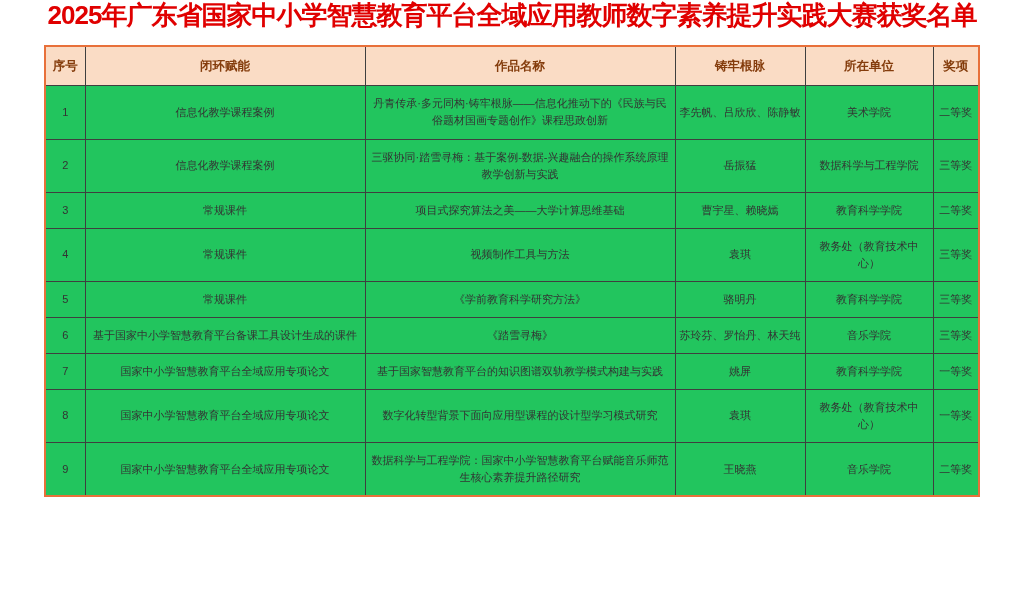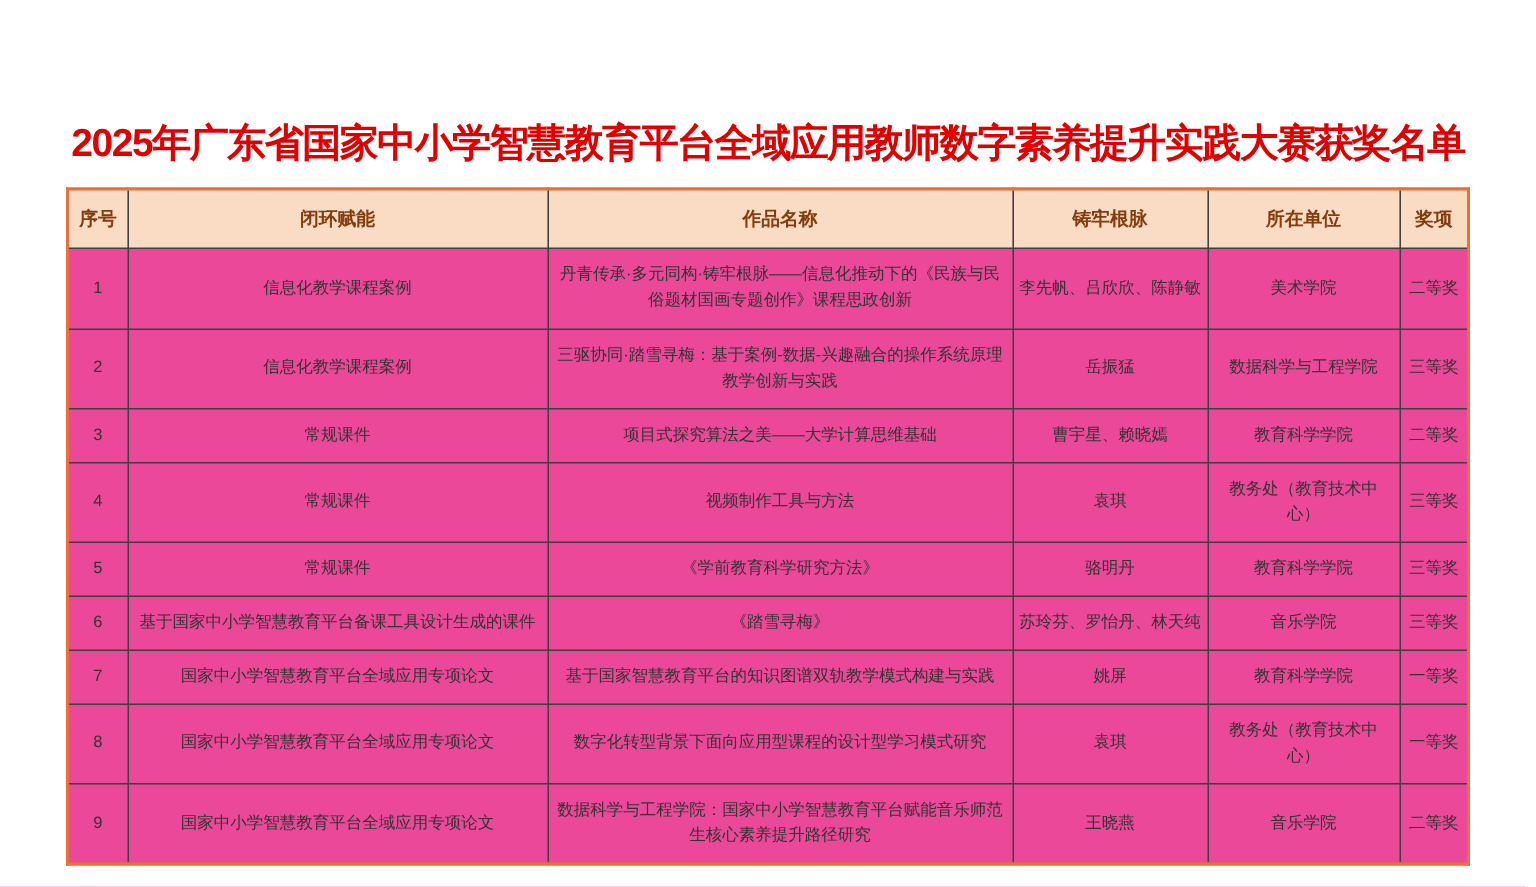--- a/index.html
+++ b/index.html
@@ -6,38 +6,37 @@
   html, body {
     width: 1024px;
     height: 591px;
     background: #ffffff;
     overflow: hidden;
     font-family: "Liberation Sans", "DejaVu Sans", sans-serif;
   }
   .page {
     width: 1024px;
     height: 591px;
-    padding-top: 80px;
   }
   .title {
     text-align: center;
     font-size: 26px;
     font-weight: bold;
     color: #e00000;
     letter-spacing: -1px;
     line-height: 1.2;
     white-space: nowrap;
   }
   table.awards {
     margin: 14px auto 0 auto;
     width: 934px;
     border-collapse: collapse;
     table-layout: fixed;
     border: 2px solid #e8703a;
-    background: #ec4899;
+    background: #22c55e;
   }
   table.awards th, table.awards td {
     border: 1px solid #3f3f3f;
     text-align: center;
     vertical-align: middle;
     word-break: break-all;
   }
   table.awards th {
     background: #fadcc5;
     color: #843c0c;

